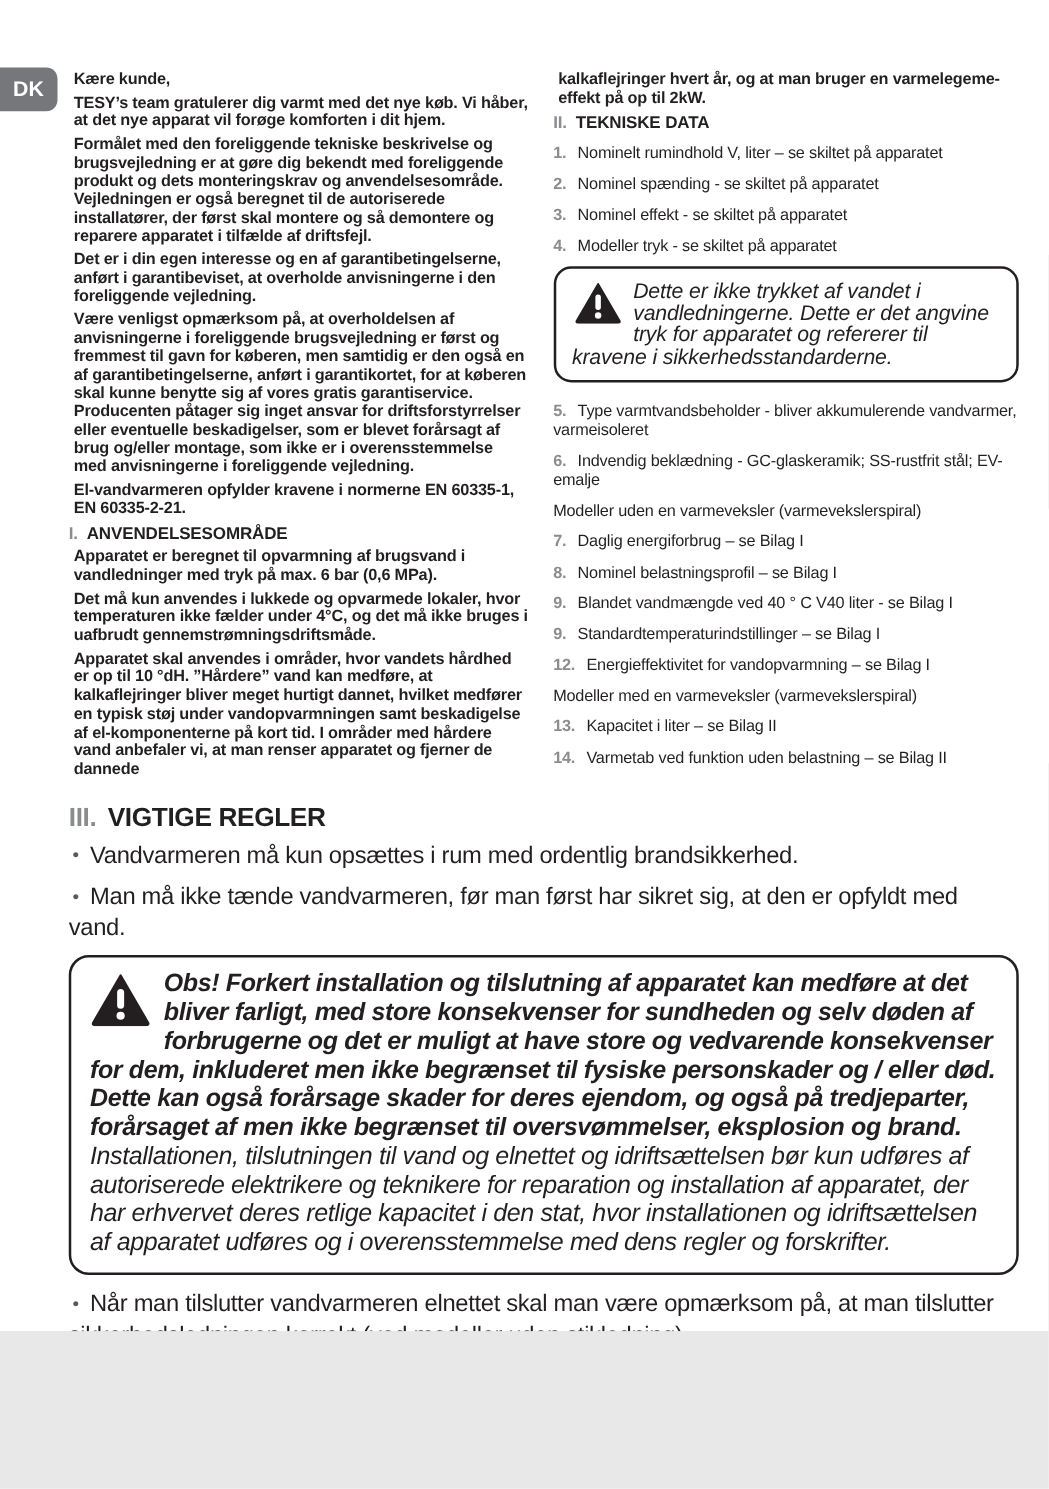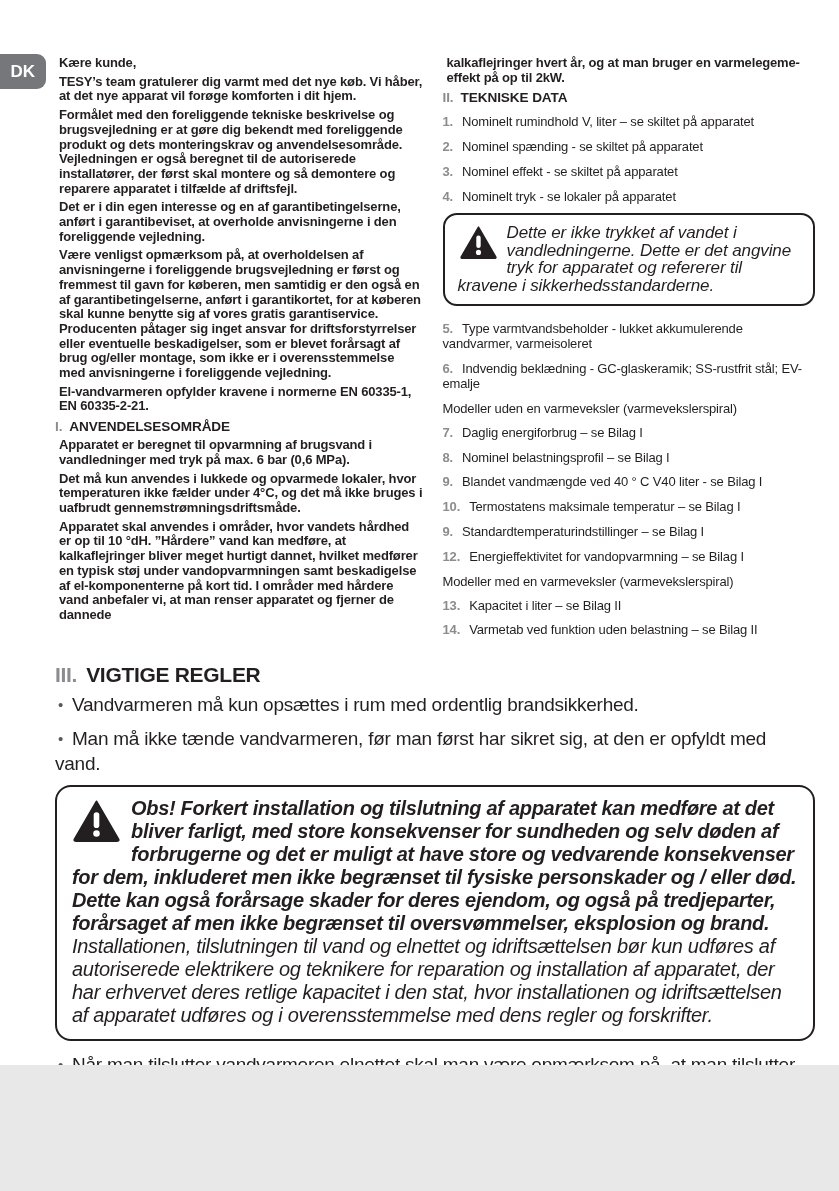--- a/index.html
+++ b/index.html
@@ -116,48 +116,47 @@
 
     <div class="col">
       <p class="body" style="margin-bottom:4px">kalkaflejringer hvert år, og at man bruger en varmelegeme-effekt på op til 2kW.</p>
       <h3 class="sec-h" style="margin-bottom:9px"><span class="numeral">II.</span><span>TEKNISKE DATA</span></h3>
 
       <div>
 
       <p class="num-item"><span class="num">1.</span><span>Nominelt rumindhold V, liter – se skiltet på apparatet</span></p>
           <p class="num-item"><span class="num">2.</span><span>Nominel spænding  - se skiltet på apparatet</span></p>
           <p class="num-item"><span class="num">3.</span><span>Nominel effekt  - se skiltet på apparatet</span></p>
-          <p class="num-item"><span class="num">4.</span><span>Nominelt tryk  - se lokaler på apparatet</span></p>
+          <p class="num-item"><span class="num">4.</span><span>Modeller tryk  - se skiltet på apparatet</span></p>
         </div>
 
       <div class="warn-box small">
         <span class="warn-icon-sm">
           <svg viewBox="0 0 100 90">
               <path d="M50 3 L97 84 Q99 88 93 88 L7 88 Q1 88 3 84 Z" fill="#231f20" stroke="#231f20" stroke-width="4" stroke-linejoin="round"></path>
               <rect x="44" y="26" width="12" height="34" rx="6" fill="#ffffff"></rect>
               <circle cx="50" cy="72" r="7" fill="#ffffff"></circle>
             </svg>
         </span>
         <span>Dette er ikke trykket af vandet i vandledningerne. Dette er det angvine tryk for apparatet og refererer til kravene i sikkerhedsstandarderne.</span>
       </div>
 
       <div>
 
-      <p class="num-item"><span class="num">5.</span><span>Type varmtvandsbeholder   -  lukket akkumulerende vandvarmer, varmeisoleret</span></p>
+      <p class="num-item"><span class="num">5.</span><span>Type varmtvandsbeholder   -  bliver akkumulerende vandvarmer, varmeisoleret</span></p>
           <p class="num-item"><span class="num">6.</span><span>Indvendig beklædning - GC-glaskeramik; SS-rustfrit stål; EV-emalje</span></p>
         </div>
 
       <p class="subheading">Modeller uden en varmeveksler (varmevekslerspiral)</p>
 
       <div>
 
       <p class="num-item"><span class="num">7.</span><span>Daglig energiforbrug – se Bilag I</span></p>
           <p class="num-item"><span class="num">8.</span><span>Nominel belastningsprofil – se Bilag I</span></p>
           <p class="num-item"><span class="num">9.</span><span>Blandet vandmængde ved 40 ° C V40 liter - se Bilag I</span></p>
-          <p class="num-item"><span class="num">10.</span><span>Termostatens maksimale temperatur – se Bilag I</span></p>
           <p class="num-item"><span class="num">9.</span><span>Standardtemperaturindstillinger – se Bilag I</span></p>
           <p class="num-item"><span class="num">12.</span><span>Energieffektivitet for vandopvarmning – se Bilag I</span></p>
         </div>
 
       <p class="subheading spaced">Modeller med en varmeveksler (varmevekslerspiral)</p>
 
       <div>
 
       <p class="num-item"><span class="num">13.</span><span>Kapacitet i liter – se Bilag II</span></p>
           <p class="num-item"><span class="num">14.</span><span>Varmetab ved funktion uden belastning – se Bilag II</span></p>

